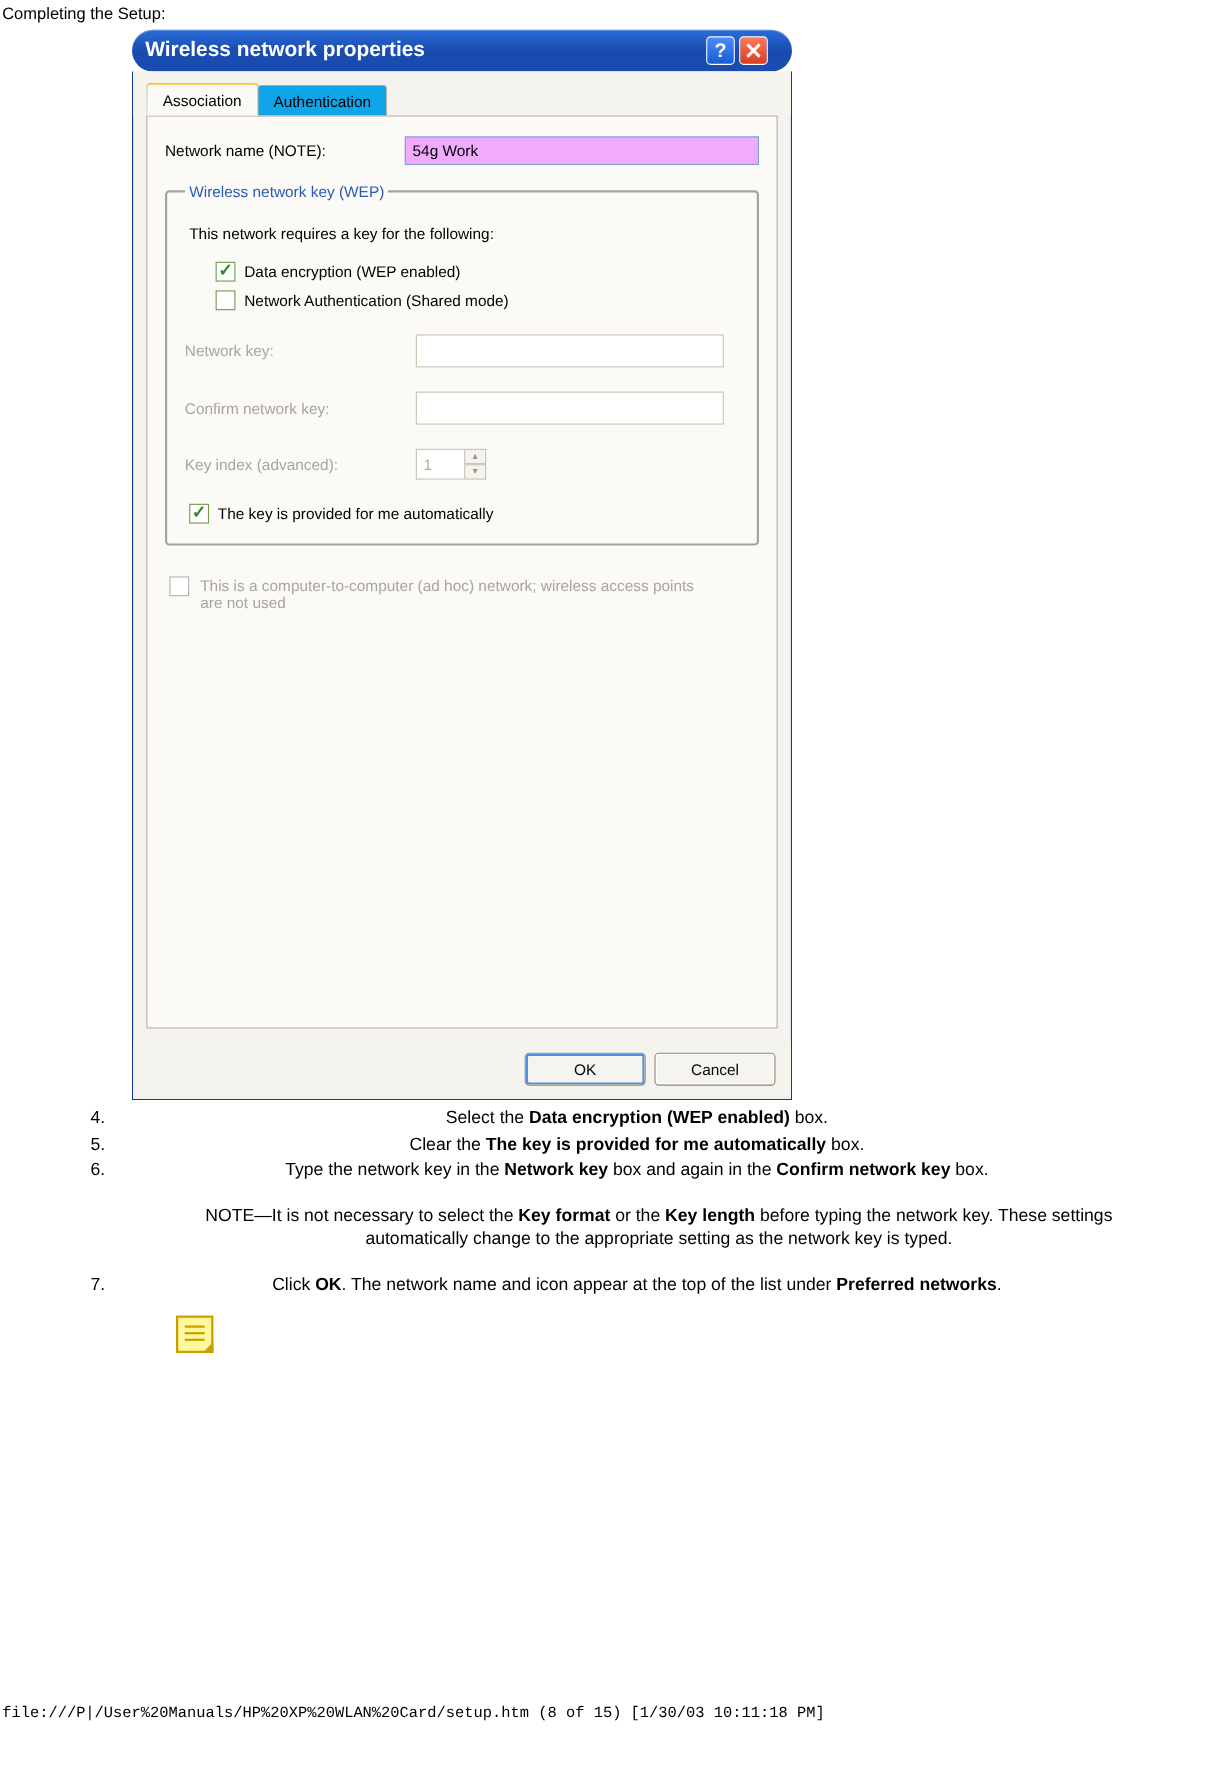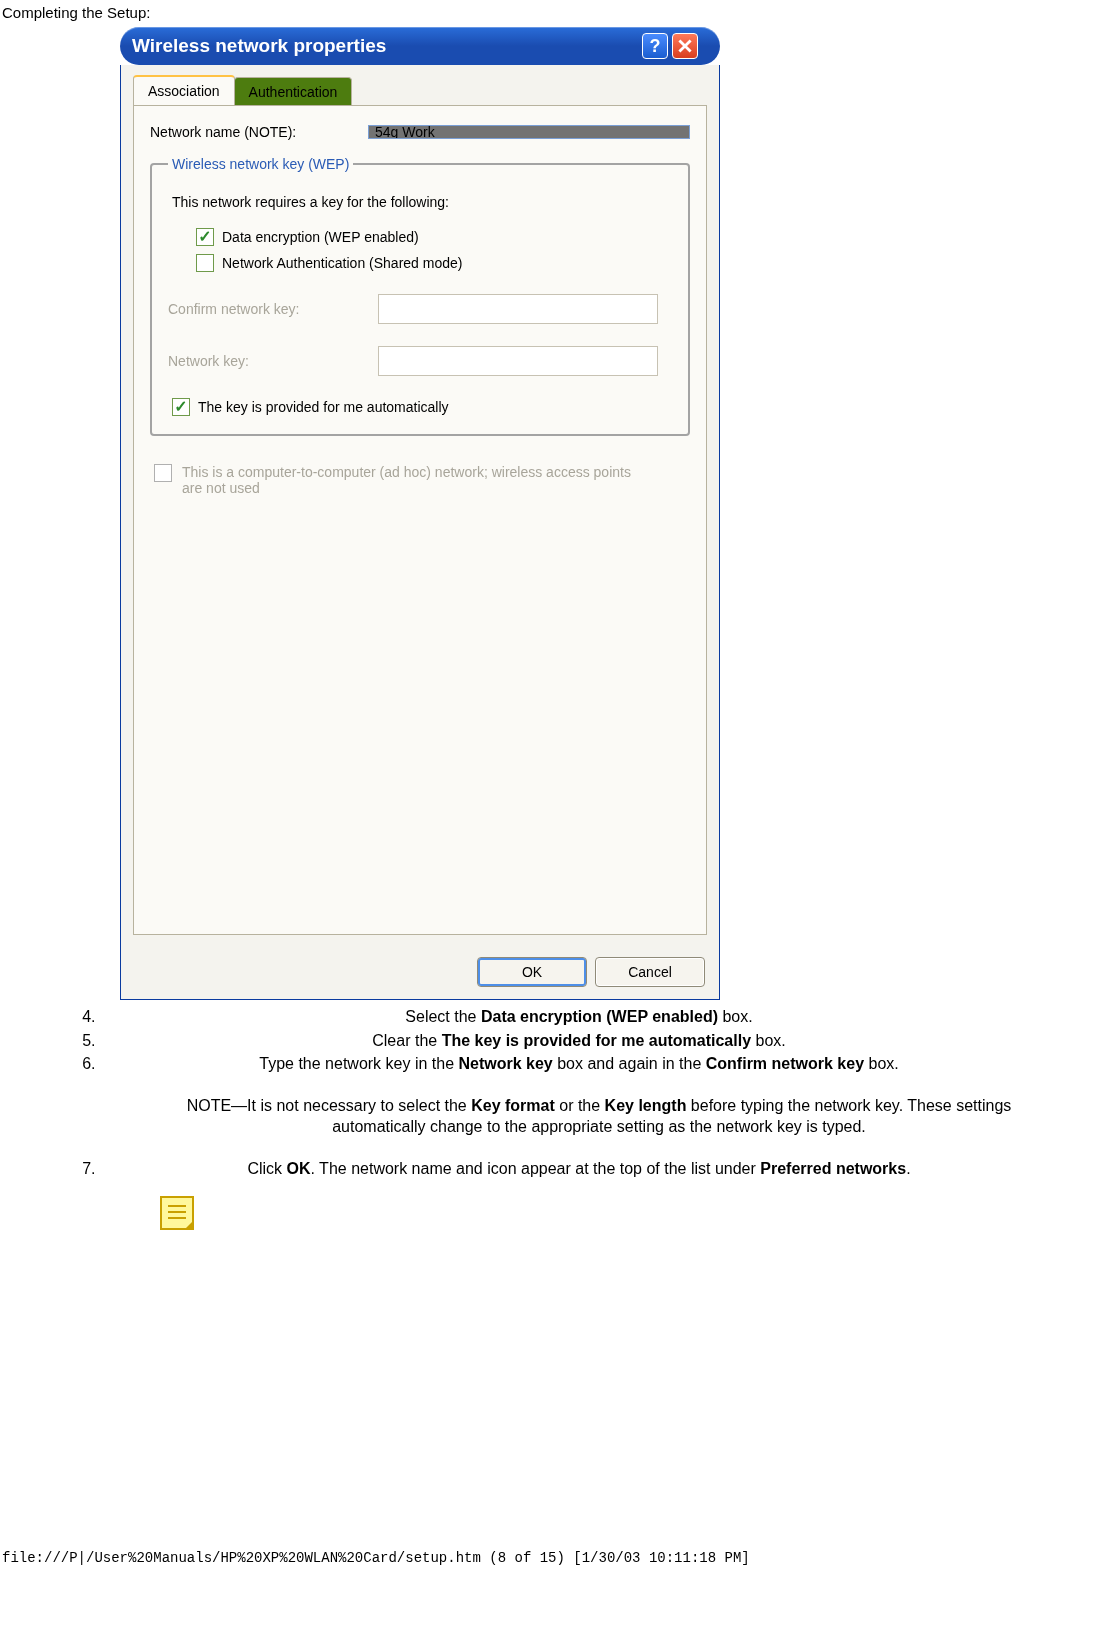--- a/index.html
+++ b/index.html
@@ -59,21 +59,21 @@
     .tabs {
       display: flex;
       padding: 10px 12px 0 12px;
       gap: 0;
       background: #f4f3ee;
     }
     .tab {
       font-family: Tahoma, sans-serif;
       font-size: 14px;
       padding: 6px 14px 6px 14px;
-      background: #4d7c0f;
+      background: #0ea5e9;
       border: 1px solid #b7b29e;
       border-bottom: none;
       border-top-left-radius: 4px;
       border-top-right-radius: 4px;
       margin-right: -1px;
       color: #000;
       position: relative;
       cursor: default;
     }
     .tab.active {
@@ -93,23 +93,23 @@
       min-height: 830px;
       font-family: Tahoma, sans-serif;
     }
     .field-row {
       display: flex; align-items: center; gap: 18px;
       margin-bottom: 16px;
     }
     .field-row label { width: 200px; font-size: 14px; }
     .text-input {
       flex: 1;
-      height: 14px;
+      height: 26px;
       border: 1px solid #7a9fd6;
-      background: #737373;
+      background: #f0abfc;
       padding: 2px 6px;
       font-family: Tahoma, sans-serif;
       font-size: 14px;
     }
     fieldset.wep {
       border: 2px solid #a3a3a3;
       border-radius: 4px;
       margin: 14px 0 18px 0;
       padding: 16px 16px 18px 16px;
     }
@@ -235,28 +235,38 @@
         <div class="cb-row">
           <div class="cb checked"></div>
           <span>Data encryption (WEP enabled)</span>
         </div>
         <div class="cb-row">
           <div class="cb"></div>
           <span>Network Authentication (Shared mode)</span>
         </div>
 
         <div class="kv">
+          <label class="disabled-text">Network key:</label>
+          <div class="box"></div>
+        </div>
+        <div class="kv">
           <label class="disabled-text">Confirm network key:</label>
           <div class="box"></div>
         </div>
+
         <div class="kv">
-          <label class="disabled-text">Network key:</label>
-          <div class="box"></div>
-        </div>
-
+          <label class="disabled-text">Key index (advanced):</label>
+          <div class="spinner">
+            <div class="spin-val">1</div>
+            <div class="spin-btns">
+              <div class="spin-btn">▲</div>
+              <div class="spin-btn">▼</div>
+            </div>
+          </div>
+        </div>
 
         <div class="auto-row">
           <div class="cb checked"></div>
           <span>The key is provided for me automatically</span>
         </div>
       </fieldset>
 
       <div class="adhoc disabled-text">
         <div class="cb gray" style="margin-left:2px"></div>
         <span style="max-width:460px">This is a computer-to-computer (ad hoc) network; wireless access points are not used</span>

